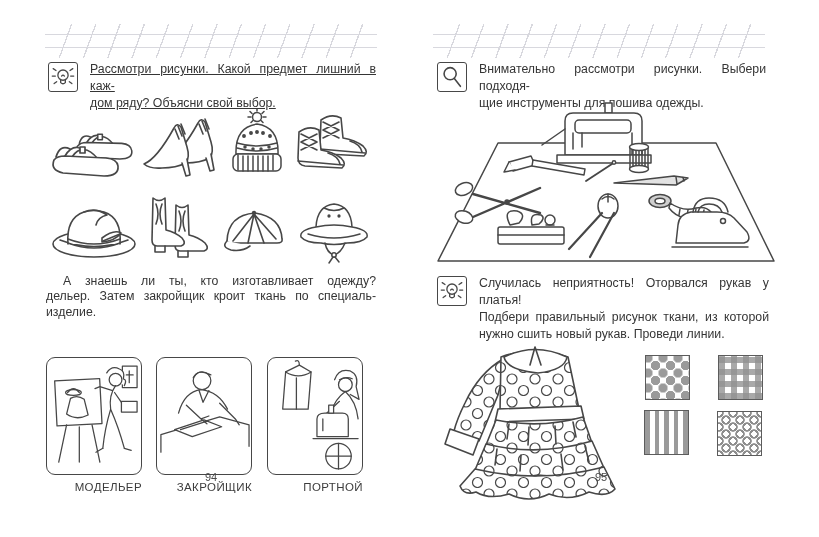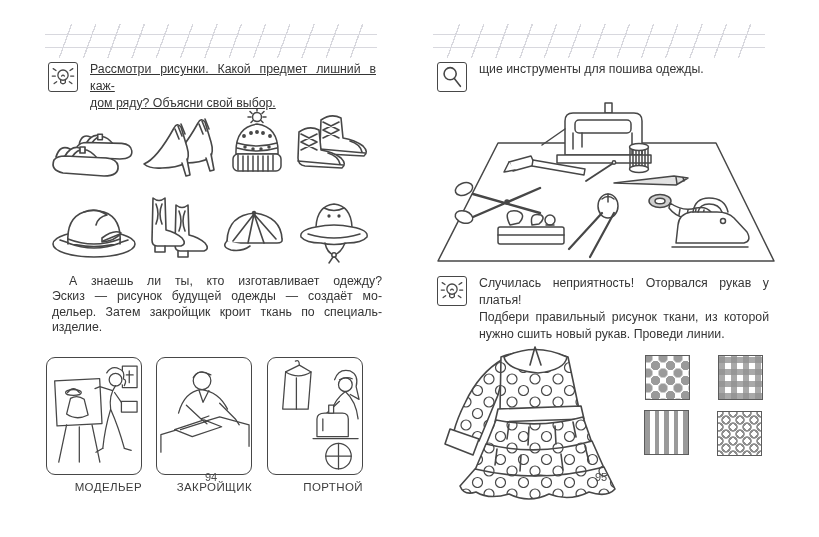--- a/index.html
+++ b/index.html
@@ -11,21 +11,21 @@
   .hatch::before,.hatch::after{content:"";position:absolute;left:-3px;right:-3px;height:1px;background:#d8d8de;}
   .hatch::before{top:10px}.hatch::after{top:23px}
   
   .icon-box{position:absolute;width:30px;height:30px;border:1.5px solid #474747;border-radius:3px;
     background:#fff;box-sizing:border-box;}
   .icon-box svg{width:100%;height:100%;display:block;}
   
   .ttext{position:absolute;font-size:12.3px;line-height:17px;color:#353535;}
   .ttext .ln{text-align:justify;text-align-last:justify;}
   .ttext .ln.last{text-align:left;text-align-last:left;}
-  .para{position:absolute;font-size:12.3px;line-height:15.4px;color:#353535;margin-left:6px;}
+  .para{position:absolute;font-size:12.3px;line-height:15.4px;color:#353535;}
   .para .ln{text-align:justify;text-align-last:justify;}
   .para .ln.ind{padding-left:17px;}
   .para .ln.last{text-align:center;text-align-last:left;}
   .plabel{position:absolute;top:481px;width:96px;text-align:right;font-size:11.5px;
     letter-spacing:.4px;color:#3c3c3c;}
   .pagenum{position:absolute;top:471px;width:330px;text-align:center;font-size:11px;color:#4a4a4a;}
   
   .art{position:absolute;}
   .art svg{width:100%;height:100%;display:block;}
   .frame{position:absolute;width:96px;height:118px;border:1.6px solid #474747;border-radius:9px;
@@ -185,21 +185,20 @@
         <path d="M12,40 Q38,48 64,40"></path>
         <path d="M29,49 Q31,59 38,61 M49,49 Q45,59 38,61"></path>
         <circle cx="38" cy="61" r="2.2" fill="#fff"></circle>
         <path d="M37,63 L33,69 M39,63 L43,68"></path>
       </g>
         </svg>
     </div>
 
     <div class="para" style="left:46px;top:274px;width:330px;">
       <div class="ln ind">А знаешь ли ты, кто изготавливает одежду?</div>
-      <div class="ln">Эскиз — рисунок будущей одежды — создаёт мо-</div>
       <div class="ln">дельер. Затем закройщик кроит ткань по специаль-</div>
       <div class="ln last">изделие.</div>
     </div>
 
     <div class="frame" style="left:46px;top:357px;">
       <svg viewBox="0 0 96 118">
           <g fill="none" stroke="#474747" stroke-width="1.3" stroke-linecap="round" stroke-linejoin="round">
         <rect x="9" y="22" width="46" height="46" fill="#fff" transform="rotate(-3 32 45)"></rect>
         <ellipse cx="27" cy="35" rx="8" ry="3" fill="#fff"></ellipse>
             <path d="M21,35 Q27,27 33,35"></path>
@@ -266,20 +265,21 @@
 
     <div class="icon-box" style="left:437px;top:62px;">
       <svg viewBox="0 0 30 30">
           <g stroke="#474747" fill="none" stroke-width="1.7" stroke-linecap="round">
         <circle cx="13" cy="11.5" r="6.5" fill="#fff"></circle>
         <path d="M17.5,16.5 L24,25"></path>
       </g>
         </svg>
     </div>
     <div class="ttext" style="left:479px;top:61px;width:287px;">
+      <div class="ln">Внимательно рассмотри рисунки. Выбери подходя-</div>
       <div class="ln last">щие инструменты для пошива одежды.</div>
     </div>
 
     <div class="art" style="left:436px;top:99px;width:340px;height:166px;">
       <svg viewBox="0 0 340 166">
           <g fill="none" stroke="#474747" stroke-width="1.5" stroke-linecap="round" stroke-linejoin="round">
         <polygon points="62,44 280,44 338,162 2,162" fill="#fff"></polygon>
 
         <rect x="169" y="4" width="7" height="10" fill="#fff"></rect>
         <path d="M129,56 L129,22 Q129,14 137,14 L198,14 Q206,14 206,22 L206,56 Z" fill="#fff"></path>

